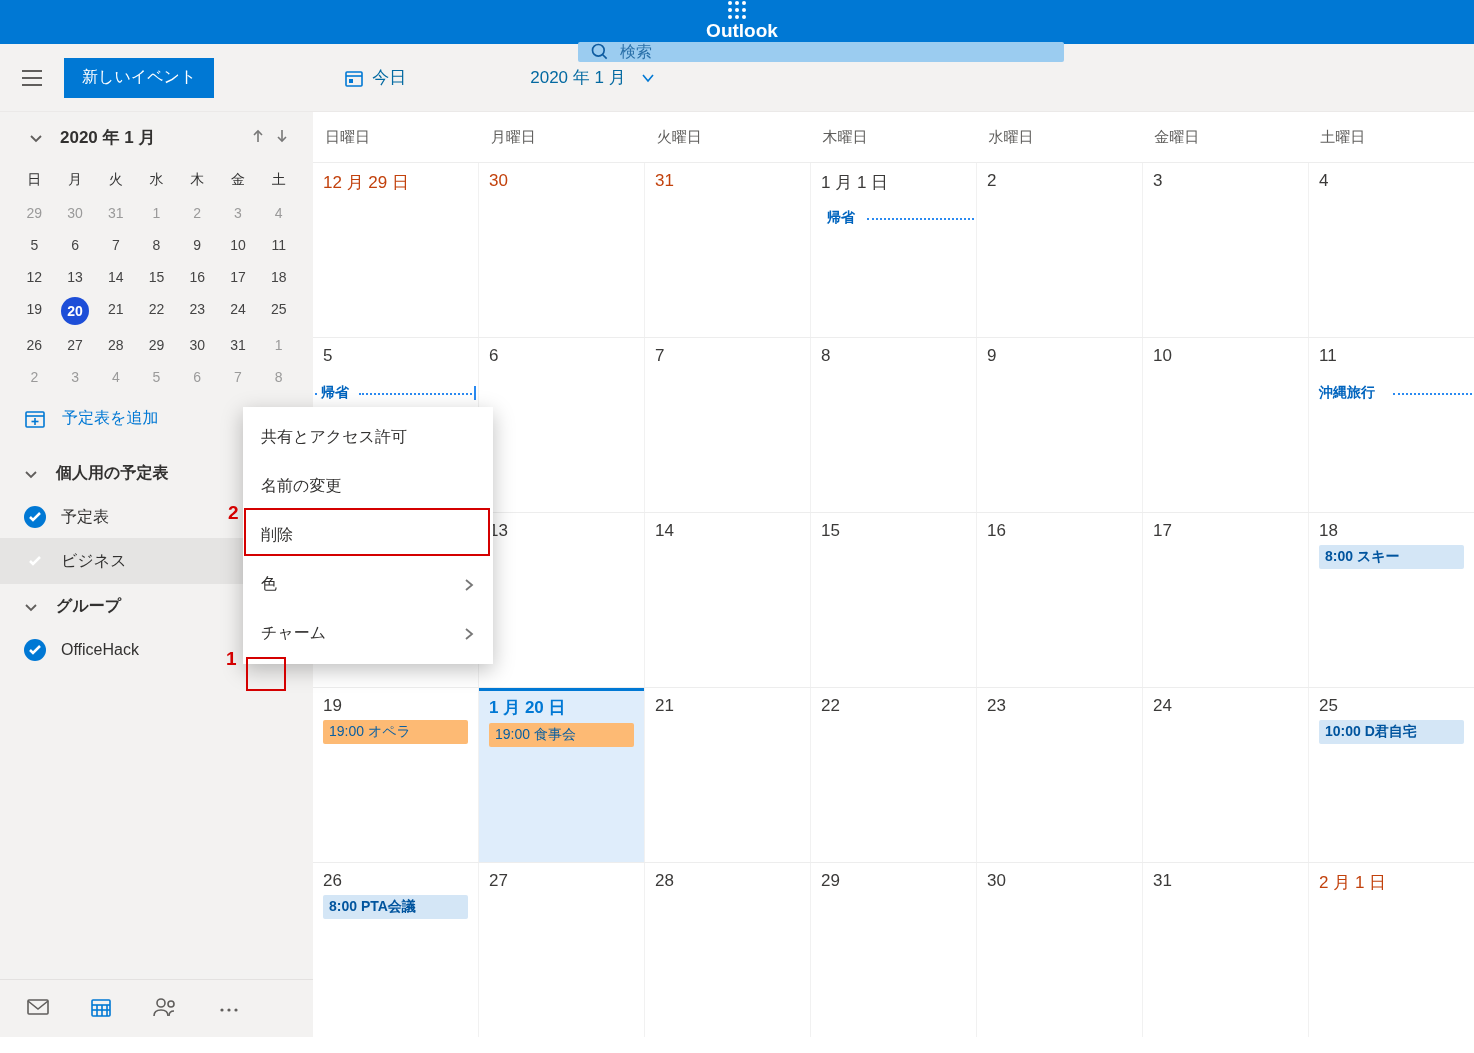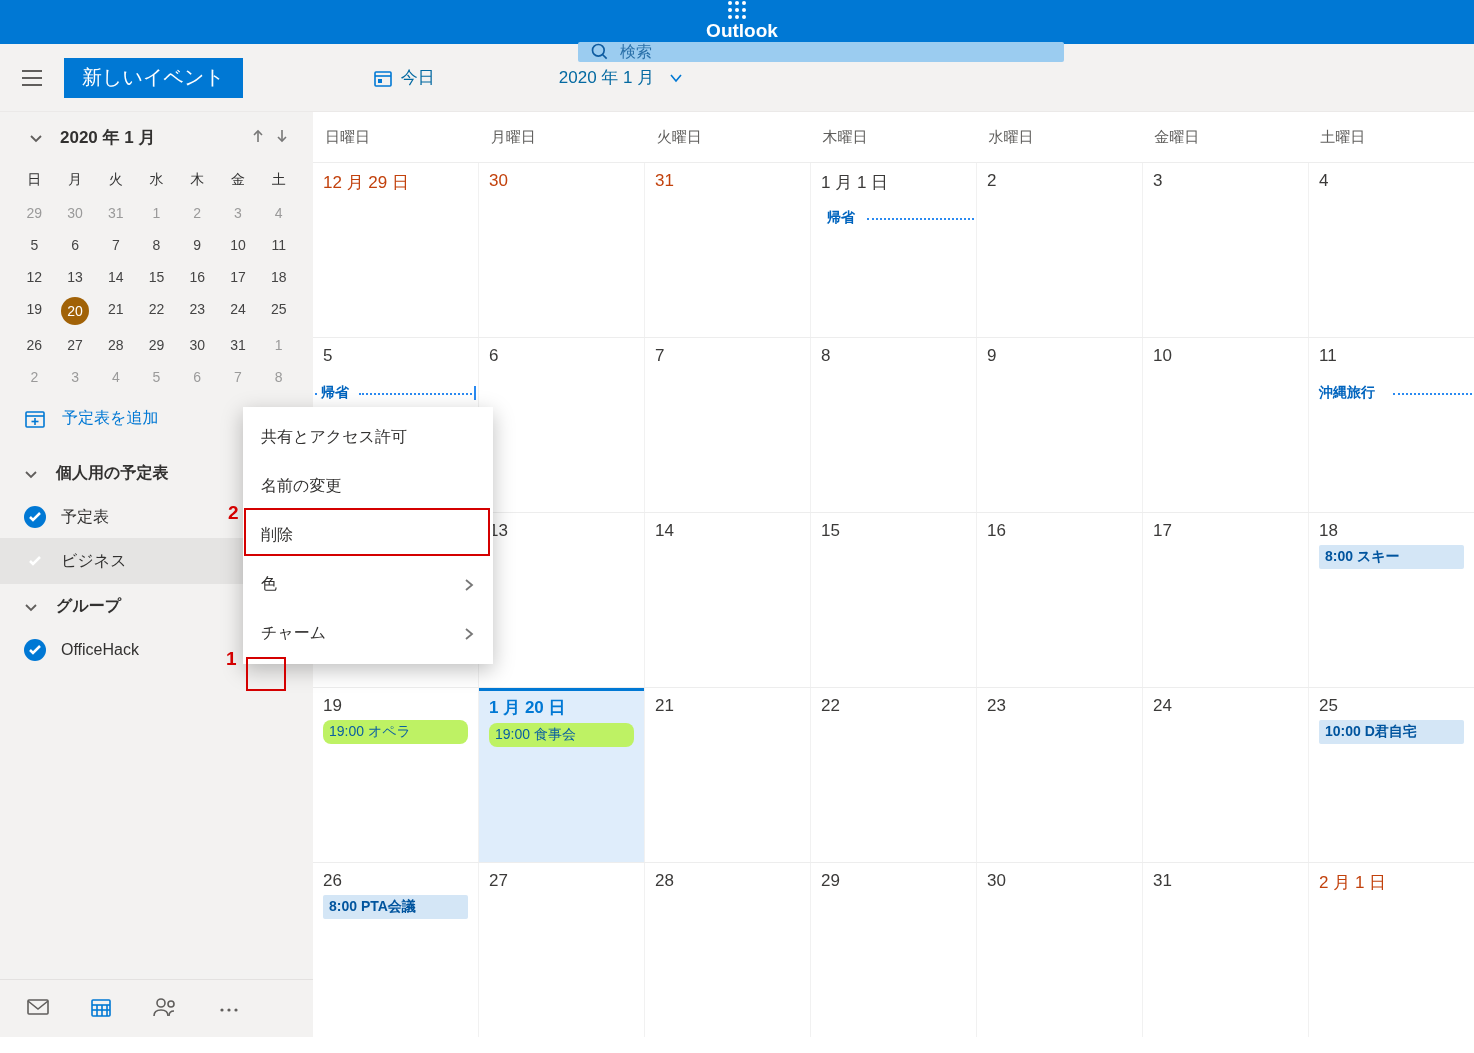--- a/index.html
+++ b/index.html
@@ -13,21 +13,21 @@
   .brand { font-size:19px; font-weight:600; margin-left:10px; }
   .search-wrap { margin-left:168px; width:486px; height:38px; background:#9bccf0; border-radius:2px; display:flex; align-items:center; padding:0 12px; }
   .search-wrap svg { stroke:#0d5ba0; }
   .search-wrap input { flex:1; background:transparent; border:none; outline:none; margin-left:10px; font-size:16px; color:#333; }
   .search-wrap input::placeholder { color:#2b71a9; }
 
   
   .toolbar { height:68px; background:#f3f2f1; display:flex; align-items:center; border-bottom:1px solid #ebe9e8; }
   .menu-btn { width:64px; display:flex; justify-content:center; cursor:pointer; }
   .menu-btn svg { stroke:#605e5c; }
-  .new-event-btn { background:#0078d4; color:#fff; border:none; height:40px; padding:0 18px; font-size:20px; font-weight:400; cursor:pointer; }
+  .new-event-btn { background:#0078d4; color:#fff; border:none; height:40px; padding:0 18px; font-size:16px; font-weight:400; cursor:pointer; }
   .tb-group { margin-left:130px; display:flex; align-items:center; gap:28px; color:#0369a1; }
   .tb-item { display:flex; align-items:center; gap:8px; font-size:17px; cursor:pointer; }
   .tb-item svg { stroke:#0078d4; }
   .tb-icon-btn { cursor:pointer; display:flex; }
   .date-select .chev { margin-left:6px; }
 
   
   .body { display:flex; height:calc(1053px - 60px - 68px); }
   .sidebar { width:313px; background:#f3f2f1; height:100%; display:flex; flex-direction:column; padding:14px 0 0 0; position:relative; }
   .mini-head { display:flex; align-items:center; padding:0 24px 4px 26px; }
@@ -35,21 +35,21 @@
   .mini-title { font-size:17px; font-weight:600; flex:1; }
   .mini-nav { display:flex; gap:10px; color:#555; }
   .mini-nav svg{ stroke:#777;}
   .mini-nav .mini-arrow{cursor:pointer;}
 
   .mini-cal { margin:10px 14px 0 14px; }
   .mini-row { display:flex; }
   .mini-cell { flex:1; text-align:center; padding:8px 0; font-size:14px; color:#444; cursor:pointer; }
   .mini-row.dows .mini-cell { color:#333; font-weight:400; cursor:default; }
   .mini-cell.dim { color:#9a9a9a; }
-  .mini-cell.selected span{ background:#a16207; color:#fff; width:28px; height:28px; display:inline-flex; align-items:center; justify-content:center; border-radius:50%; }
+  .mini-cell.selected span{ background:#1d4ed8; color:#fff; width:28px; height:28px; display:inline-flex; align-items:center; justify-content:center; border-radius:50%;font-weight:bold; }
   .mini-cell.sel-wrap{padding:4px 0;}
 
   .side-link{ display:flex; align-items:center; gap:16px; padding:14px 24px; color:#0078d4; font-size:16px; cursor:pointer; }
   .side-link svg{ stroke:#0078d4; }
 
   .cal-list{ margin-top:8px; }
   .cal-group-head{ display:flex; align-items:center; gap:18px; padding:12px 24px; font-size:16px; font-weight:600; cursor:pointer; }
   .cal-group-head svg{stroke:#605e5c;}
   .cal-item{ display:flex; align-items:center; gap:15px; padding:10px 24px; font-size:16px; cursor:pointer; position:relative;}
   .cal-item.hovered{ background:#e5e4e3;}
@@ -68,21 +68,21 @@
   .month-grid{ display:flex; flex-direction:column; height:calc(100% - 50px);}
   .week-row{ flex:1; display:flex; border-top:1px solid #ededed; }
   .day-cell{ flex:1; border-right:1px solid #f1f1f1; padding:8px 10px 4px 10px; position:relative; font-size:17px; color:#3b3a39; overflow:hidden;}
   .day-cell:last-child{border-right:none;}
   .day-cell.dim{ color:#c2410c;}
   .day-num{ margin-bottom:4px; }
   .day-cell.today{ background:#dfedfb; box-shadow: inset 0 3px 0 #0078d4; }
   .day-cell.today .day-num{ color:#0078d4; font-weight:600; }
 
   .event-chip{ background:#d4e6f6; color:#00549e; font-size:14px; padding:3px 6px; border-radius:2px; margin-top:4px; white-space:nowrap; overflow:hidden; font-weight:600;}
-  .event-chip.opera{ background:#bef264; font-weight:400; color:#0a5fa1;border-radius:8px;}
+  .event-chip.opera{ background:#fdba74; font-weight:400; color:#0a5fa1;}
   .event-line{ position:absolute; left:0; right:0; color:#0064be; font-size:14px; font-weight:600; padding:2px 8px; }
   .event-line.dotted::after{content:""; position:absolute; top:50%; height:0; border-top:2px dotted #2a8af1;}
   .evt-kisei1{ top:44px; padding-left:16px;}
   .evt-kisei1::after{ left:56px; right:-470px;}
   .evt-kisei2{ top:44px; left:4px; padding-left:4px;}
   .evt-kisei2::before{content:""; position:absolute; left:-10px; top:50%; width:10px; border-top:2px dotted #2a8af1;}
   .evt-kisei2::after{ left:42px; right:2px;}
   .evt-kisei2 .end-bar{position:absolute; right:2px; top:4px; bottom:4px; width:2px; background:#2a8af1;}
   .evt-oki{ top:44px; padding-left:10px;}
   .evt-oki::after{ left:84px; right:-10px;}

